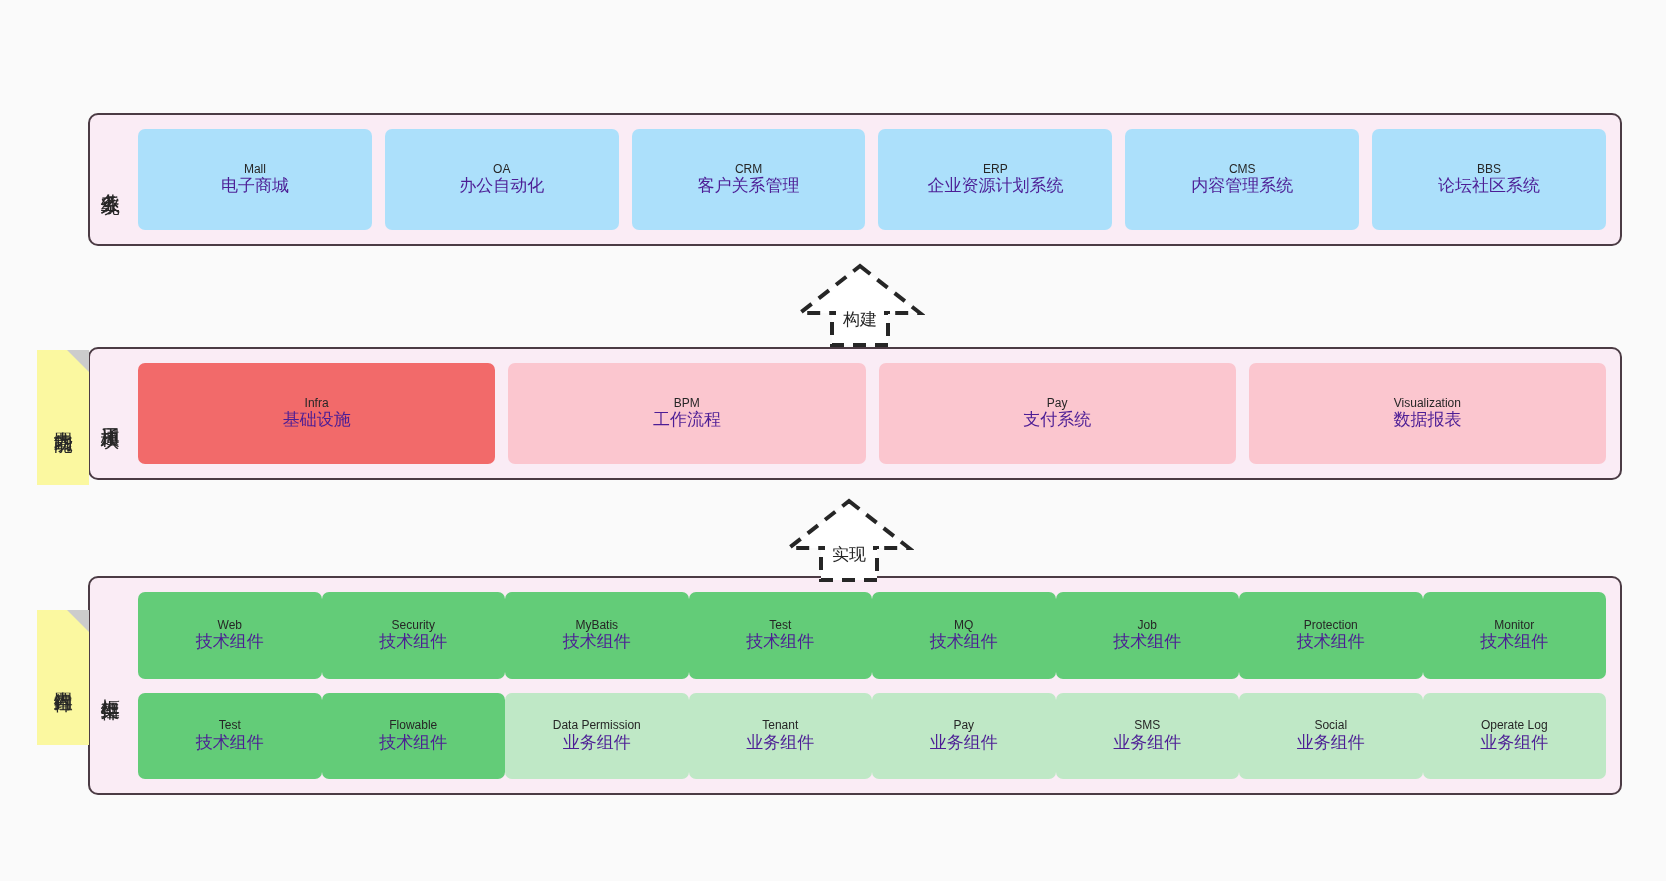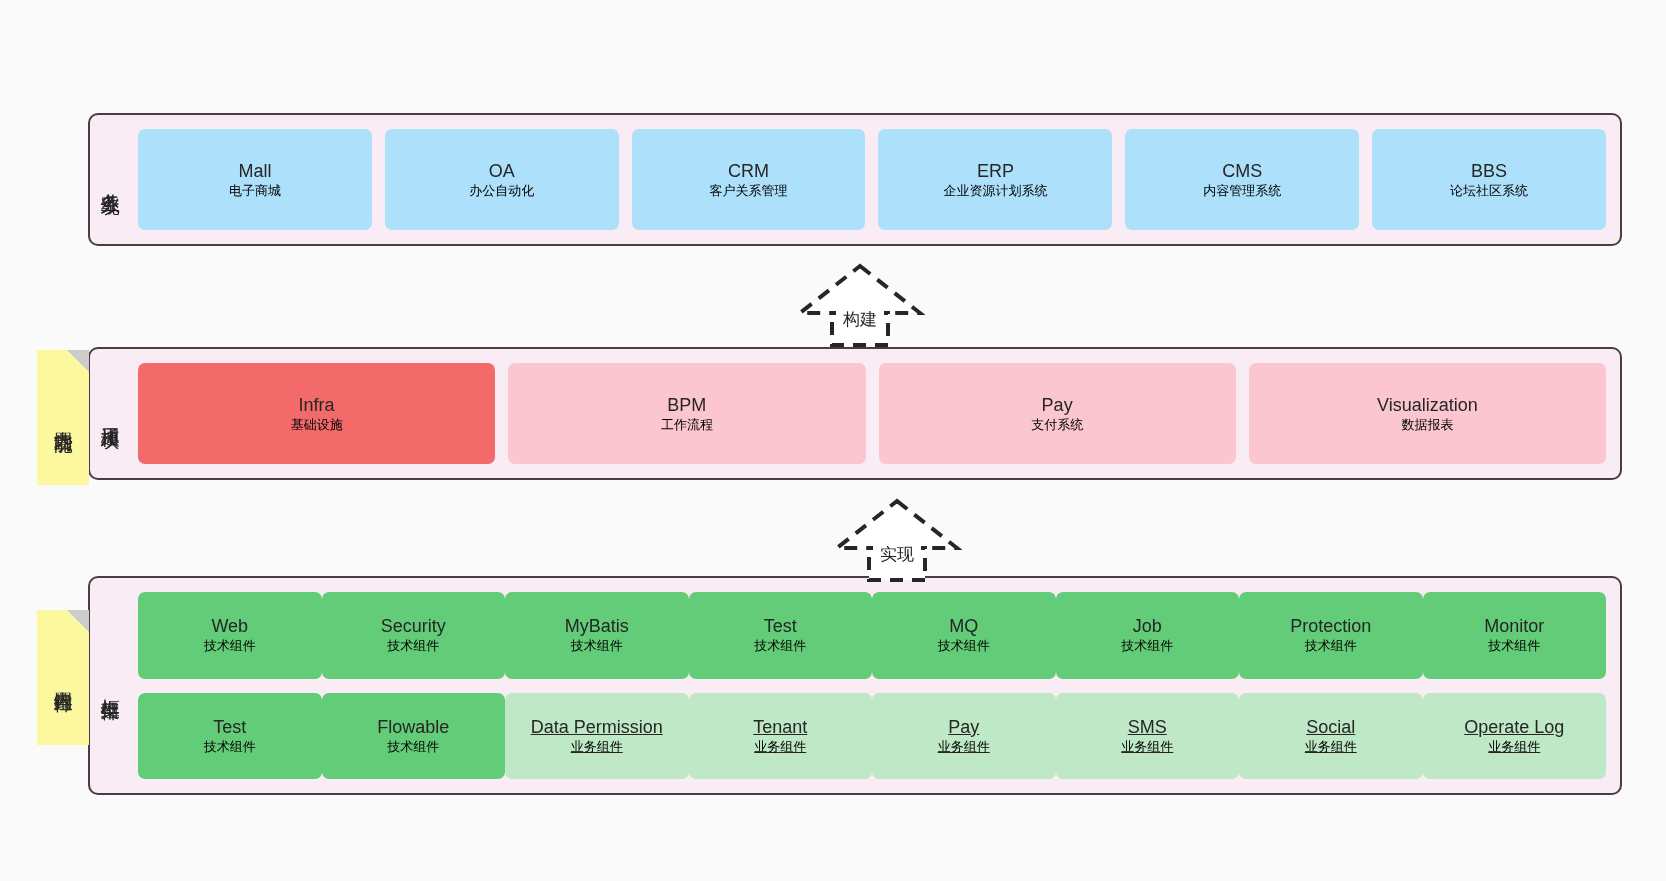--- a/index.html
+++ b/index.html
@@ -71,34 +71,34 @@
     display: flex;
     flex-direction: column;
     align-items: center;
     justify-content: center;
     text-align: center;
     line-height: 1.22;
     box-sizing: border-box;
     padding: 4px 6px;
   }
   .node .nm {
-    font-size: 18px;
+    font-size: 12px;
     color: #262626;
     text-align: right;
   }
   .node .sub {
-    font-size: 13px;
-    color: #000000;
+    font-size: 17px;
+    color: #4c1d95;
   }
 
   .c-blue        { background: #ace0fb; }
   .c-red         { background: #f26a6a; }
   .c-pink        { background: #fbc6cf; }
   .c-green       { background: #63cc78; }
-  .c-green-light { background: #bfe8c6; text-decoration: underline; }
+  .c-green-light { background: #bfe8c6; }
 
   
   .note {
     position: absolute;
     background: #fbf8a0;
     box-sizing: border-box;
     display: flex;
     align-items: center;
     justify-content: center;
     font-size: 19px;
@@ -203,21 +203,21 @@
         <span class="sub">支付系统</span>
       </div>
       <div class="node c-pink">
         <span class="nm">Visualization</span>
         <span class="sub">数据报表</span>
       </div>
 
     </div>
   </div>
 
-  <div class="uparrow" style="left:832px; top:497px; width:130px; height:85px;">
+  <div class="uparrow" style="left:784px; top:497px; width:130px; height:85px;">
     <svg width="130" height="85" viewBox="0 0 130 85">
       <polygon points="65,4 125,51 5,51" fill="#ffffff" stroke="#262626" stroke-width="4" stroke-dasharray="13 9" stroke-linejoin="miter"></polygon>
       <rect x="37" y="51" width="56" height="32" fill="#ffffff" stroke="#262626" stroke-width="4" stroke-dasharray="13 9"></rect>
       <rect x="41" y="49" width="48" height="6" fill="#ffffff" stroke="none"></rect>
     </svg>
     <span class="lbl" style="top:46px;">实现</span>
   </div>
 
   <div class="note" style="left:37px; top:610px; width:52px; height:135px;">
     <span class="fold"></span>

